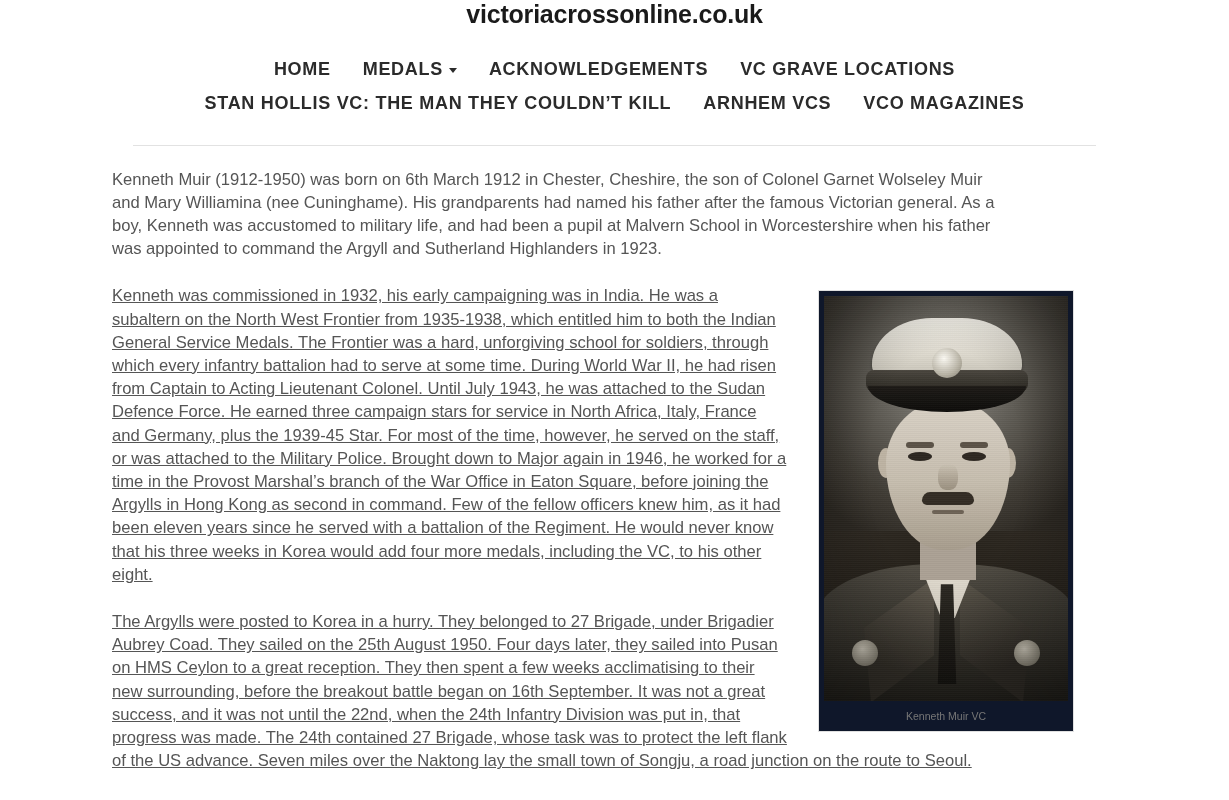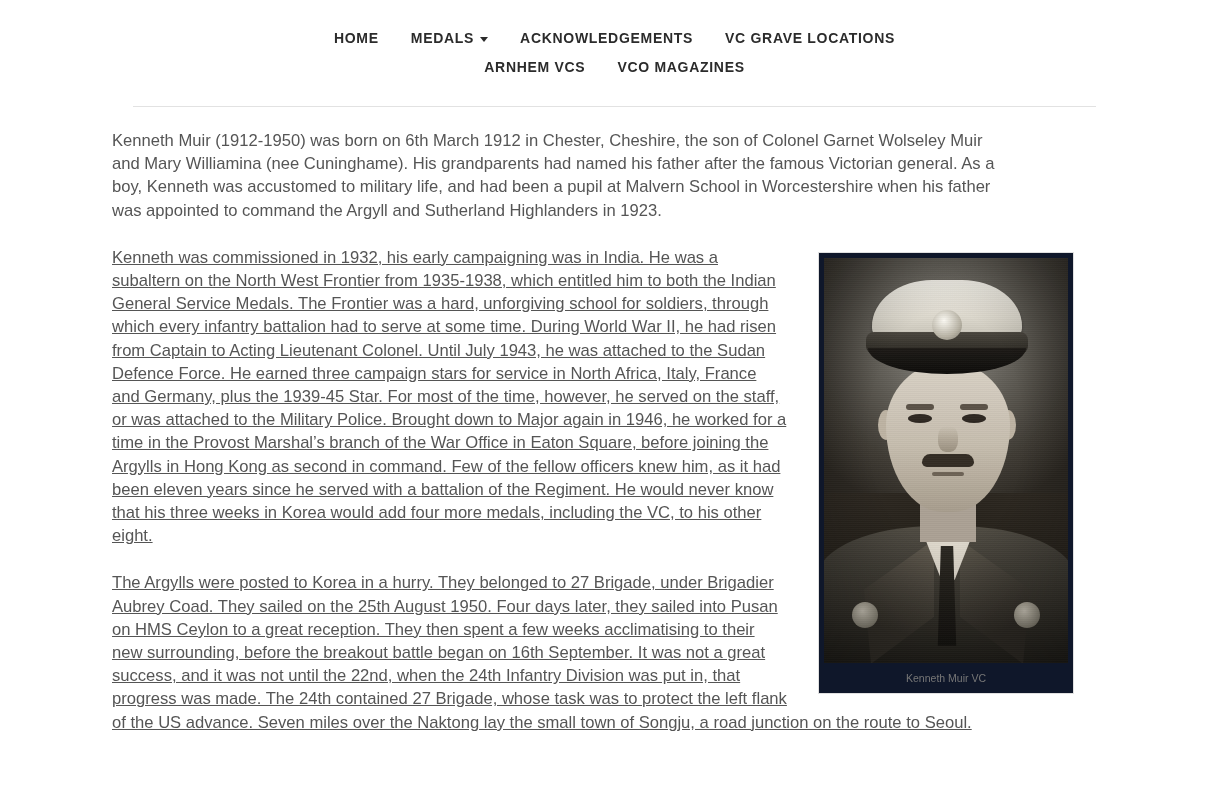--- a/index.html
+++ b/index.html
@@ -36,21 +36,21 @@
   }
   .nav-row {
     display: flex;
     justify-content: center;
     align-items: center;
     gap: 32px;
     flex-wrap: wrap;
   }
   .nav-row.row1 { margin-bottom: 13px; }
   .nav-item {
-    font-size: 14px;
+    font-size: 18px;
     font-weight: bold;
     letter-spacing: 0.7px;
     color: #2b2b2b;
     text-transform: uppercase;
     white-space: nowrap;
     cursor: pointer;
     display: inline-flex;
     align-items: center;
     gap: 6px;
   }
@@ -253,40 +253,44 @@
     background: radial-gradient(ellipse 78% 72% at 50% 42%, rgba(0,0,0,0) 40%, rgba(0,0,0,0.38) 100%);
     pointer-events: none;
   }
 </style>
 </head>
 <body>
 
 <div class="page">
 
   <div class="site-header">
+    <div class="site-title">victoriacrossonline.co.uk</div>
 
     <div class="nav-wrap">
 
       <div class="nav-row row1">
         <div class="nav-item">
           <span>HOME</span>
         </div>
         <div class="nav-item">
           <span>MEDALS</span>
           <span class="caret"></span>
         </div>
         <div class="nav-item">
           <span>ACKNOWLEDGEMENTS</span>
         </div>
         <div class="nav-item">
           <span>VC GRAVE LOCATIONS</span>
         </div>
       </div>
 
       <div class="nav-row row2">
+        <div class="nav-item">
+          <span>STAN HOLLIS VC: THE MAN THEY COULDN’T KILL</span>
+        </div>
         <div class="nav-item">
           <span>ARNHEM VCS</span>
         </div>
         <div class="nav-item">
           <span>VCO MAGAZINES</span>
         </div>
 
       </div>
 
     </div>

